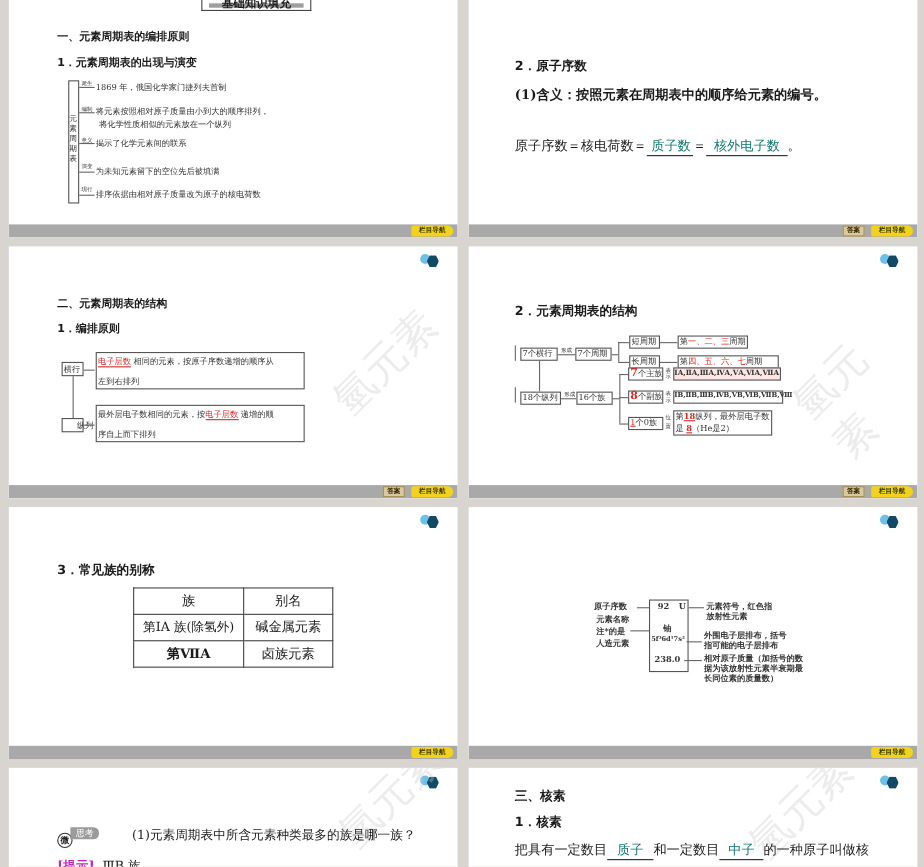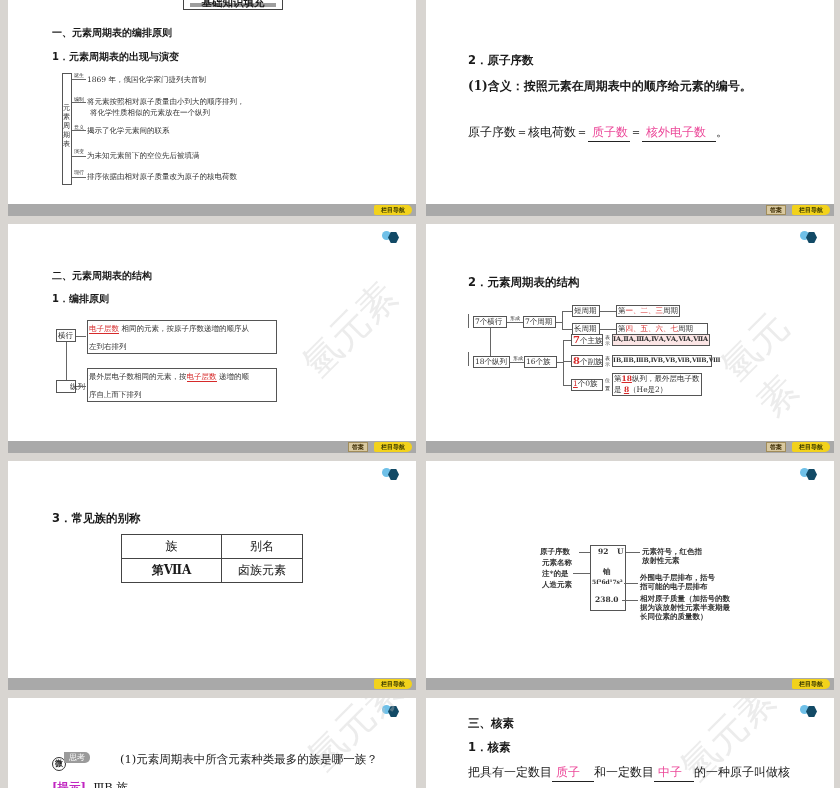--- a/index.html
+++ b/index.html
@@ -8,21 +8,21 @@
   .slide { position: absolute; background: #fff; overflow: hidden; }
   .footer { position: absolute; left: 0; right: 0; bottom: 0; height: 12px; background: #a9a9a9; }
   .btn-nav { position: absolute; right: 4px; top: 1px; height: 10px; width: 38px; background: #f2d21c; border-radius: 2px 6px 6px 2px; font-size: 6px; line-height: 10px; text-align: center; color: #3a3a00; font-weight: bold; font-family: "DejaVu Sans", sans-serif; }
   .btn-ans { position: absolute; right: 48px; top: 1px; height: 10px; width: 20px; background: #d9c9a0; border: 1px solid #a08c5a; font-size: 6px; line-height: 8px; text-align: center; color: #3a2a00; font-weight: bold; font-family: "DejaVu Sans", sans-serif; }
   .hexicon { position: absolute; right: 12px; top: 5px; width: 24px; height: 14px; }
   .hexicon .a { position: absolute; left: 2px; top: 2px; width: 9px; height: 9px; border-radius: 50%; background: #6fc0e8; }
   .hexicon .b { position: absolute; left: 8px; top: 3px; width: 11px; height: 11px; background: #124a66; clip-path: polygon(25% 0,75% 0,100% 50%,75% 100%,25% 100%,0 50%); }
   .h1 { position: absolute; font-weight: bold; font-size: 10px; font-family: "DejaVu Sans", sans-serif; }
   .txt { position: absolute; font-size: 12px; white-space: nowrap; }
   .red { color: #d62a2a; }
-  .blank { display: inline-block; border-bottom: 1.5px solid #222; color: #ec4899; padding: 0 4px; }
+  .blank { display: inline-block; border-bottom: 1.5px solid #222; text-align: center; color: #0f766e; padding: 0 4px; }
   .watermark { position: absolute; font-size: 38px; color: rgba(200,200,200,0.35); transform: rotate(-45deg); font-family: "DejaVu Sans", sans-serif; pointer-events: none; }
   
   .sm { position: absolute; font-size: 7.5px; white-space: nowrap; color: #333; }
   .tiny { position: absolute; font-size: 5px; white-space: nowrap; color: #333; }
   .box { position: absolute; border: 1px solid #555; background: #fff; }
   .ln { position: absolute; background: #666; }
   table.alias { position: absolute; border-collapse: collapse; font-size: 12px; }
   table.alias td { border: 1px solid #444; height: 24px; text-align: center; padding: 0 3px; }
   .titlebar { position: absolute; left: 175px; top: 2px; width: 100px; height: 14px; border: 1px solid #444; border-top: none; text-align: center; font-size: 10.5px; font-weight: bold; font-family: "DejaVu Sans", sans-serif; background: #fff; }
   .titlebar:before { content: ""; position: absolute; left: 6px; right: 6px; bottom: 2px; height: 4px; background: #9e9e9e; z-index: 0; }
@@ -190,20 +190,24 @@
       <div class="b"></div>
     </div>
   <div class="h1" style="left:44px; top:50px; font-size:11.5px;">3．常见族的别称</div>
   <table class="alias" style="left:113px; top:73px; width:182px;">
     <tbody>
         <tr>
       <td style="width:100px;">族</td>
       <td>别名</td>
     </tr>
     <tr>
+      <td style="font-size:11.5px;">第ⅠA 族(除氢外)</td>
+      <td>碱金属元素</td>
+    </tr>
+    <tr>
       <td style="font-weight:bold;">第ⅦA</td>
       <td>卤族元素</td>
     </tr>
   </tbody>
     </table>
   <div class="footer">
     <div class="btn-nav">栏目导航</div>
   </div>
 </div>
 

